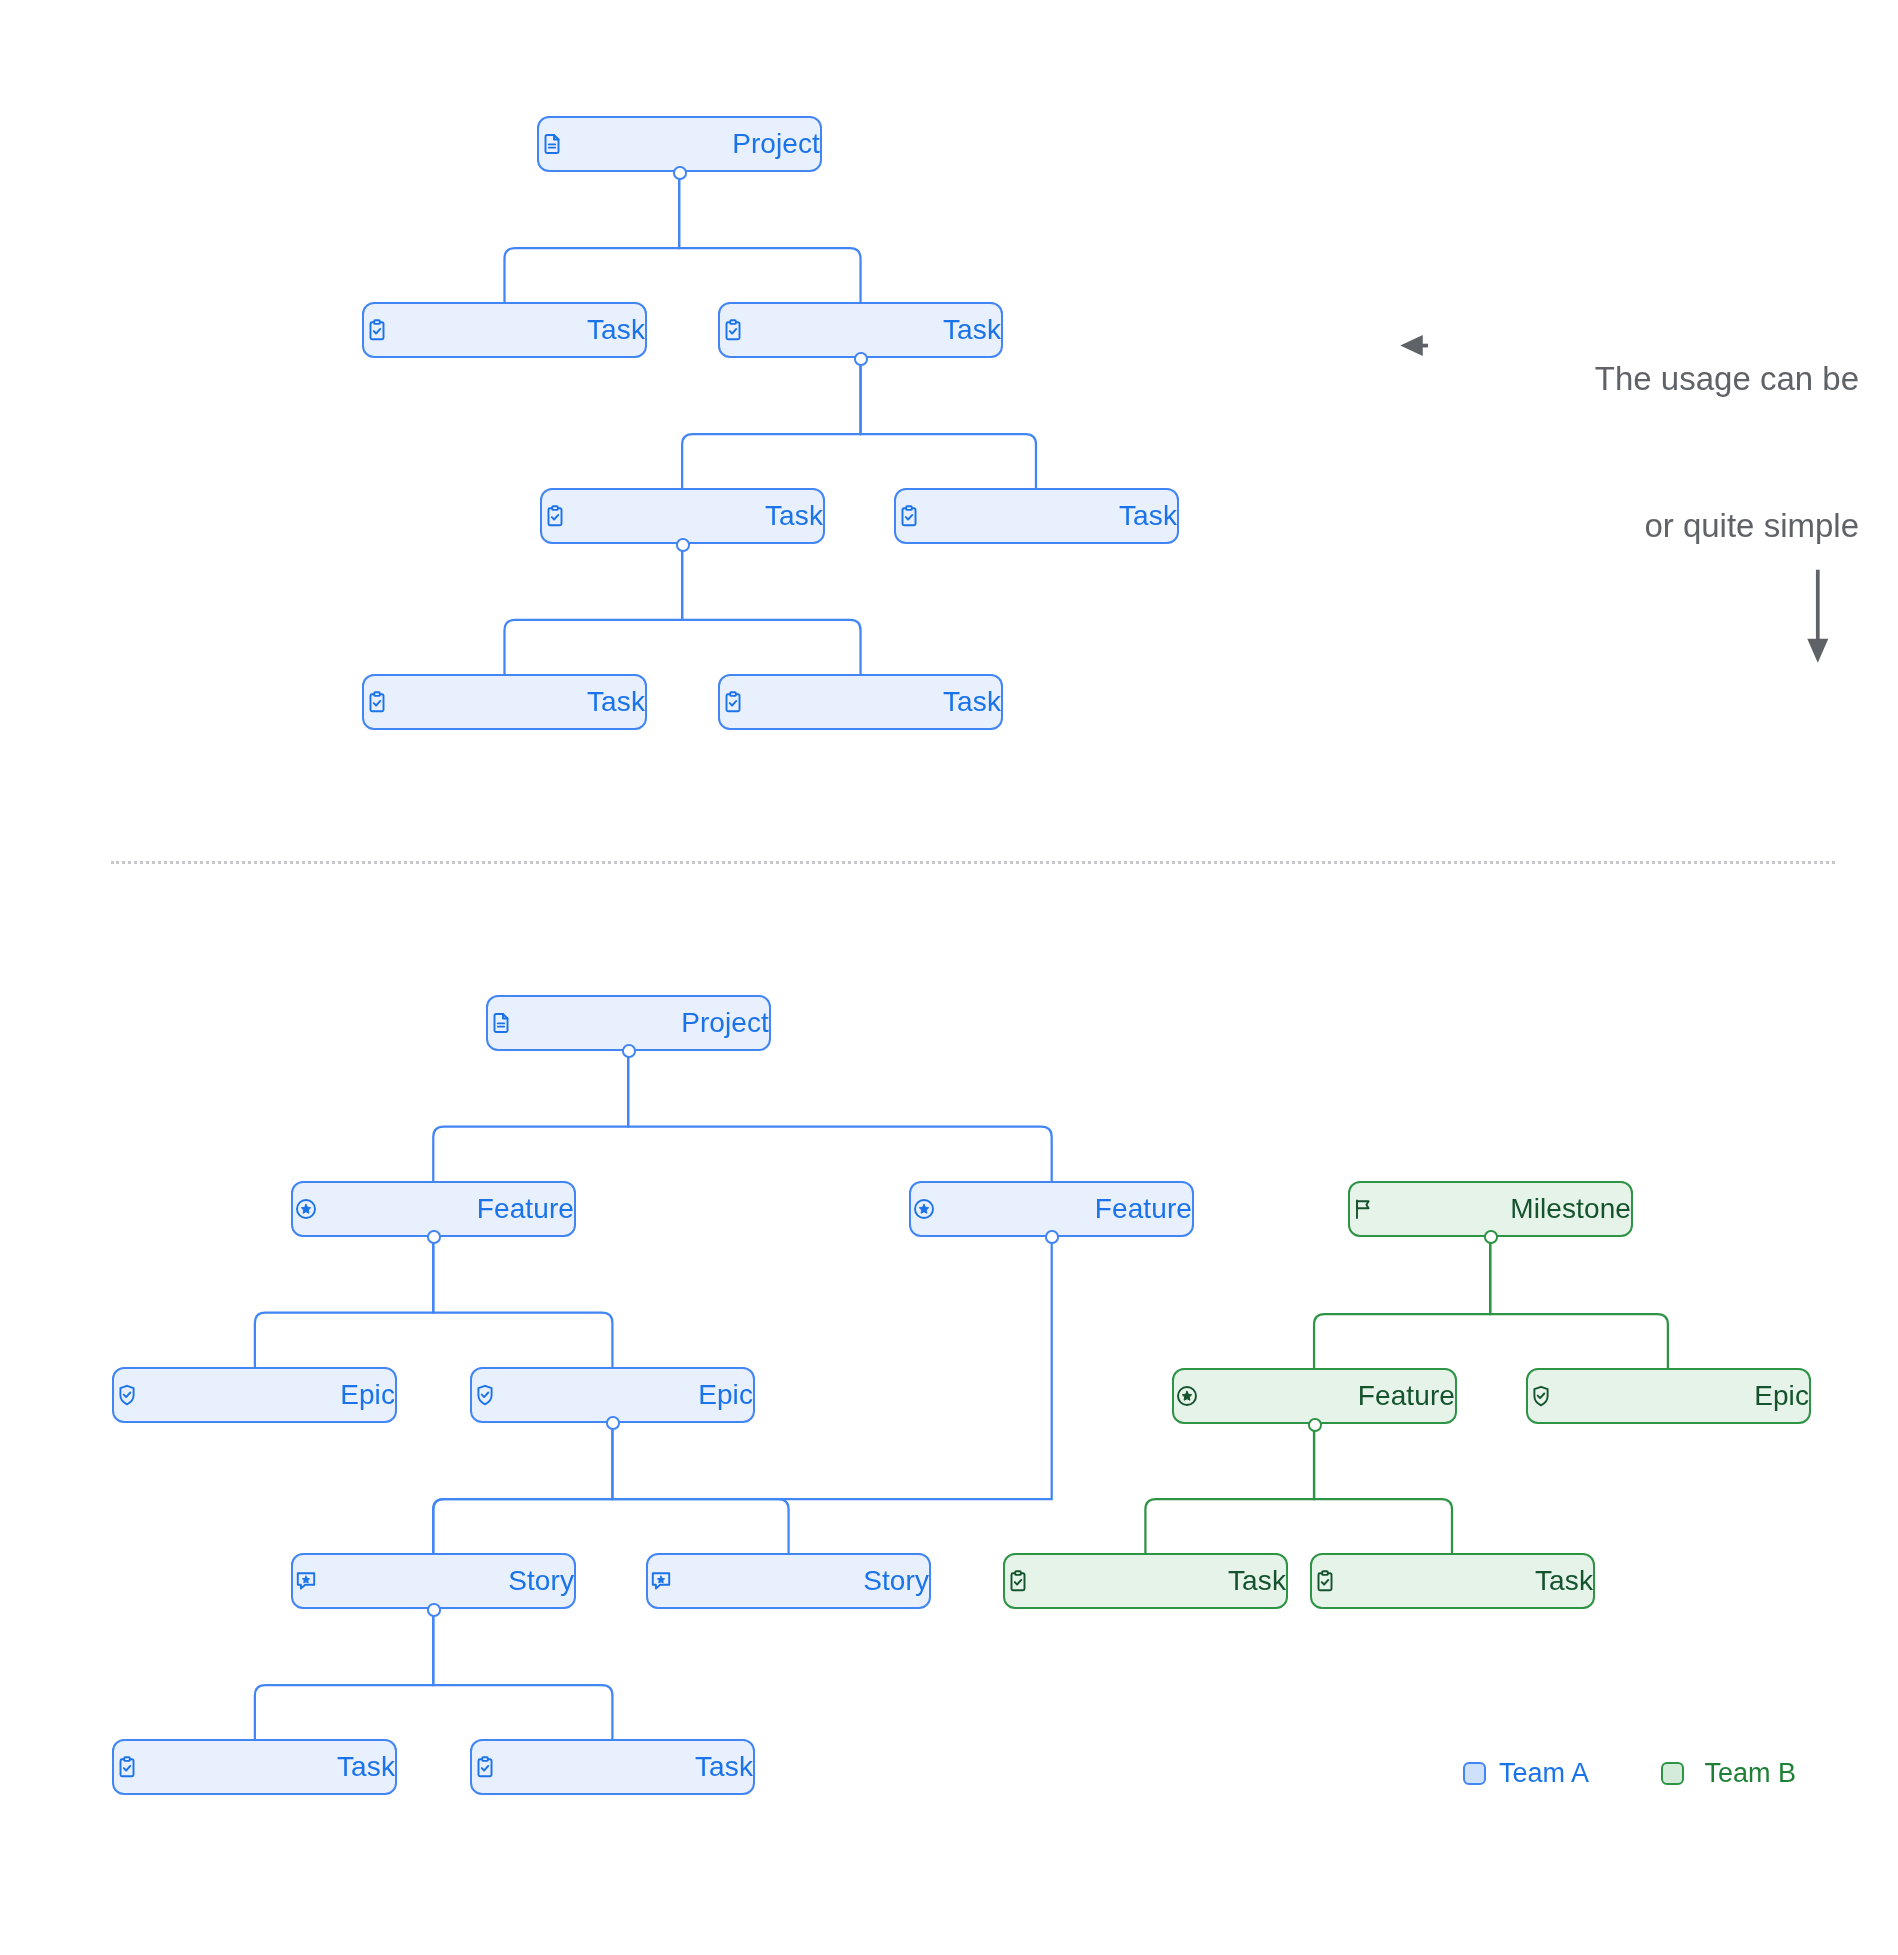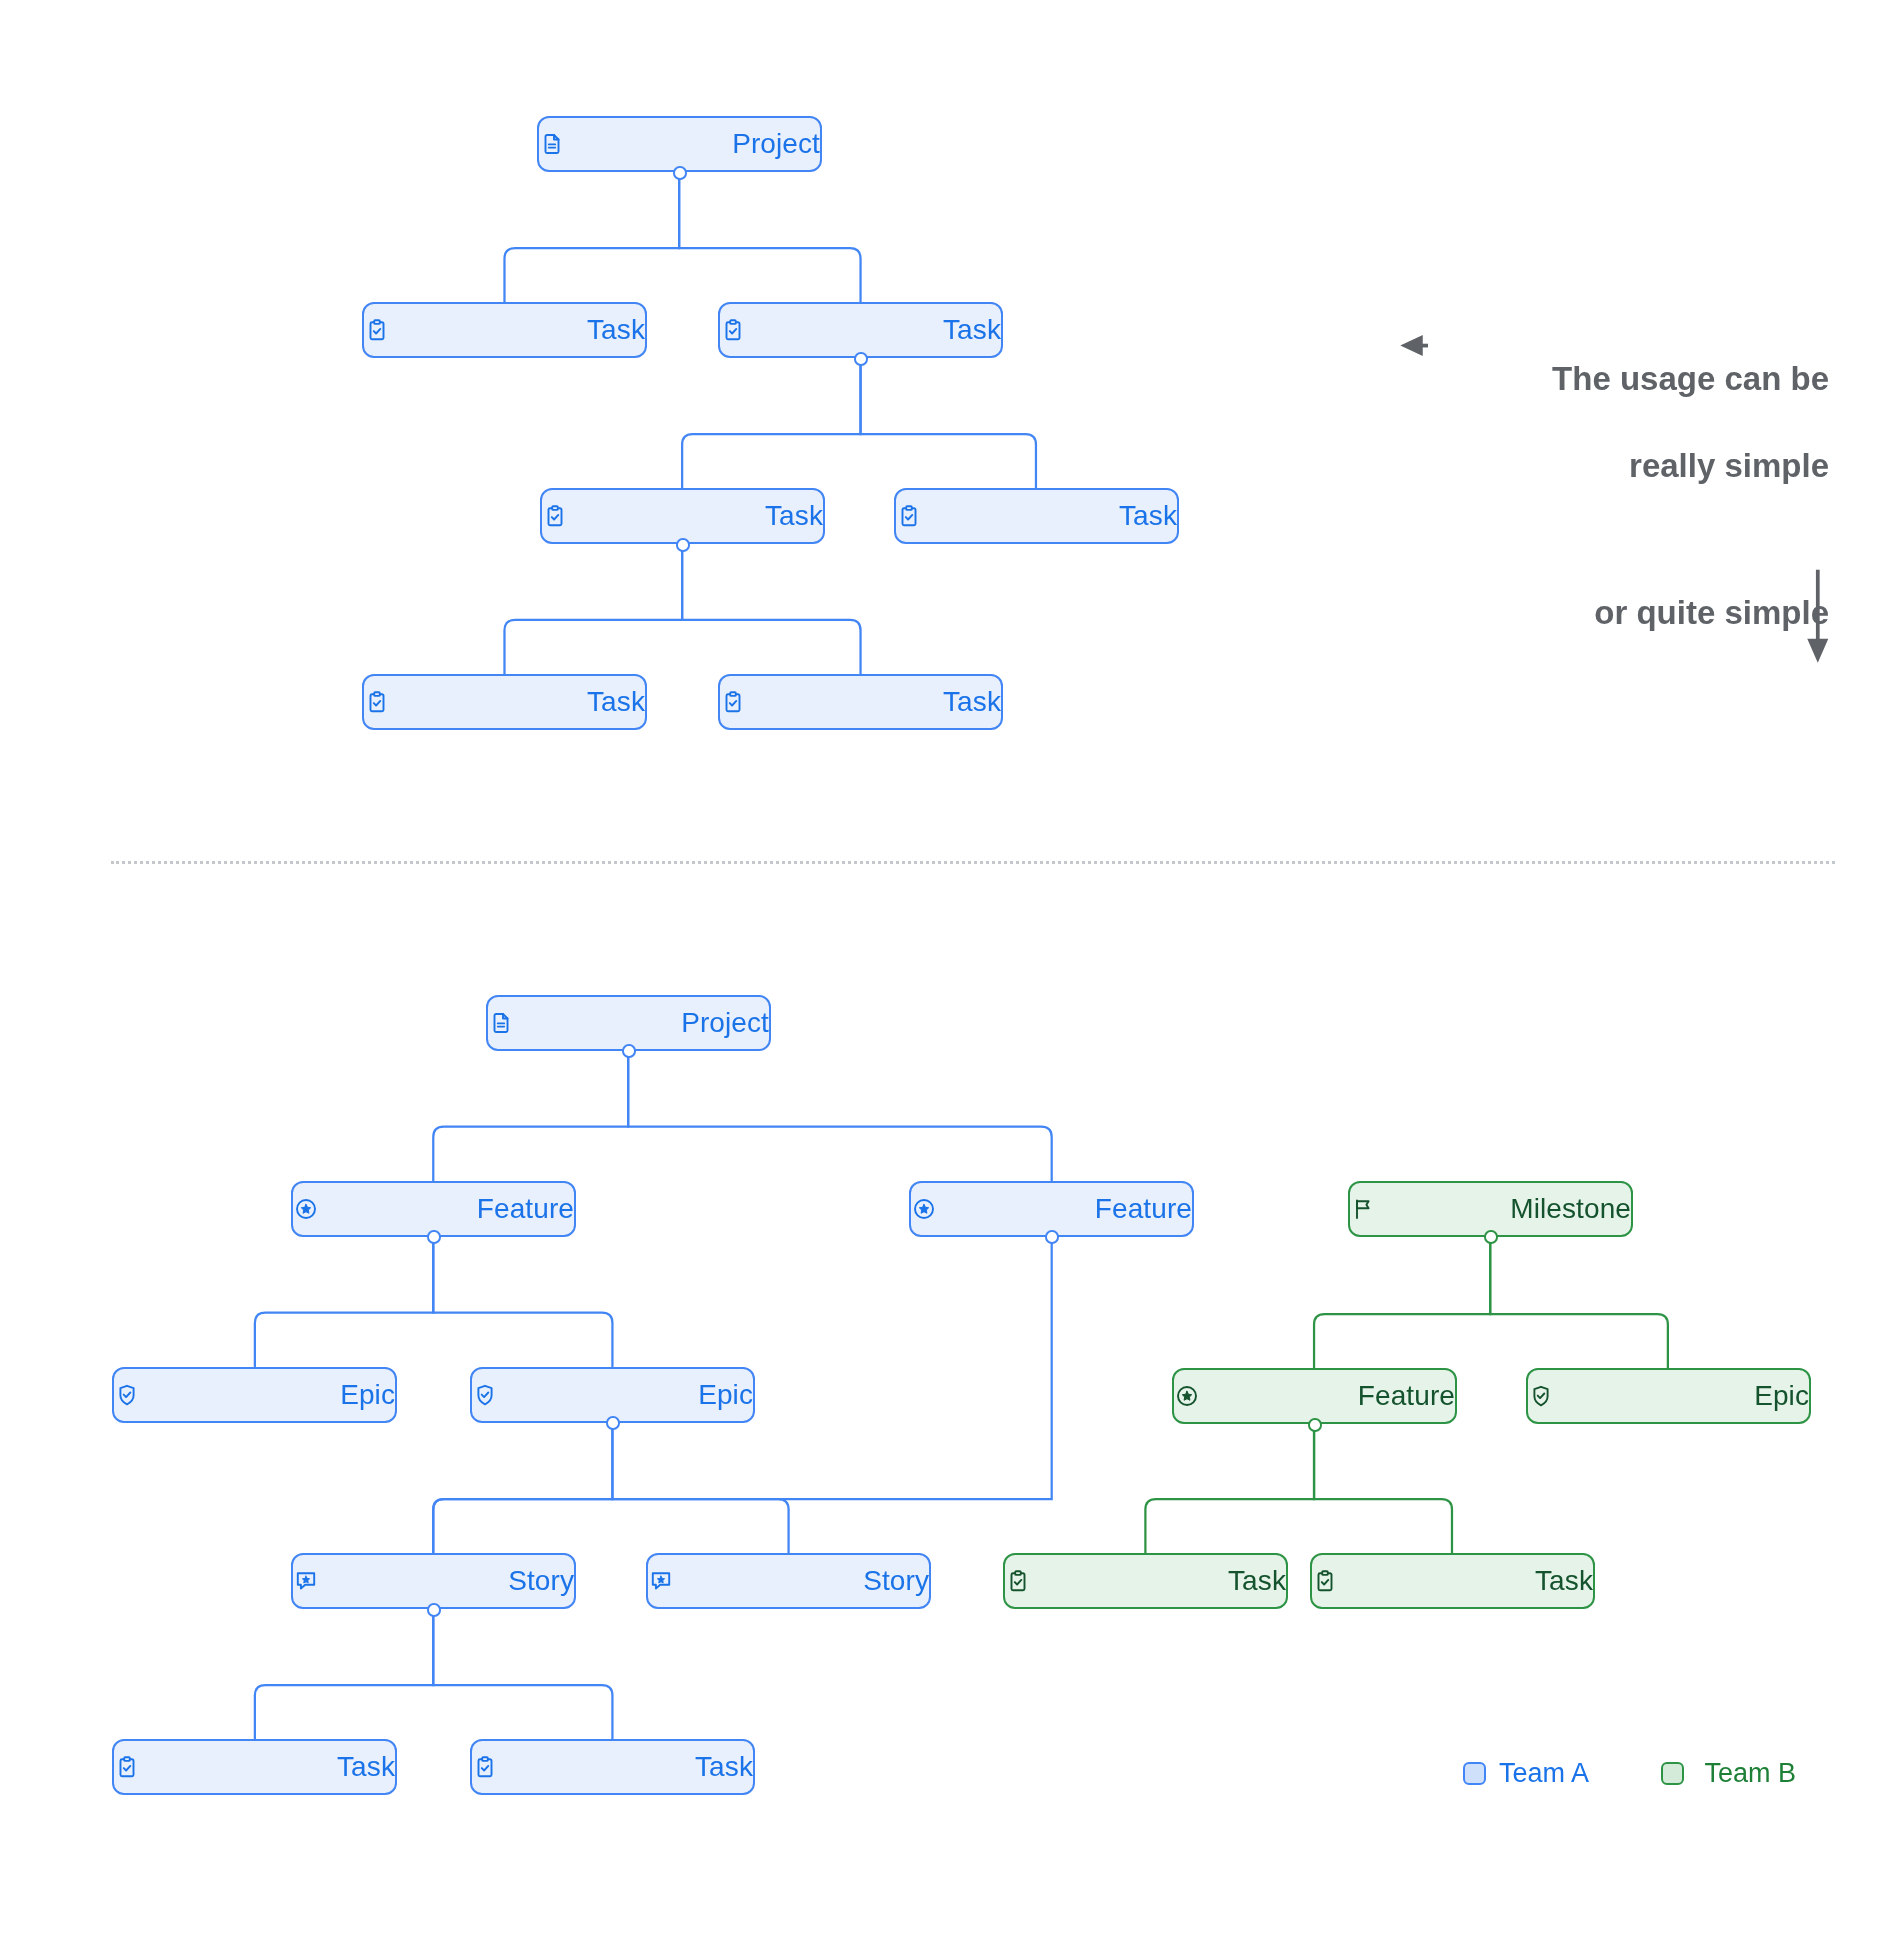--- a/index.html
+++ b/index.html
@@ -348,23 +348,22 @@
       <div class="port" style="left: 427px; top: 1230px;"></div>
       <div class="port green" style="left: 1484px; top: 1230px;"></div>
       <div class="port" style="left: 606px; top: 1416px;"></div>
       <div class="port" style="left: 1045px; top: 1230px;"></div>
       <div class="port green" style="left: 1308px; top: 1418px;"></div>
       <div class="port" style="left: 427px; top: 1603px;"></div>
     </div>
 
   <div class="divider" style="left:111px; top:861px; width:1724px;"></div>
 
-  <div class="annotation" style="left:1447px; top:313px; width:382px;font-weight:bold;">
+  <div class="annotation" style="left:1477px; top:313px; width:382px;">
     <div>The usage can be</div>
-    <div>really simple</div>
     <div style="height:16.5px"></div>
     <div>or quite simple</div>
   </div>
 
   <svg class="edges" width="1898" height="1955" viewBox="0 0 2532 2608">
     <g>
       <line x1="1905" y1="461" x2="1880" y2="461" stroke="#5f6368" stroke-width="5"></line>
       <polygon points="1868,461 1898,447 1898,475" fill="#5f6368"></polygon>
     </g>
     <g>

